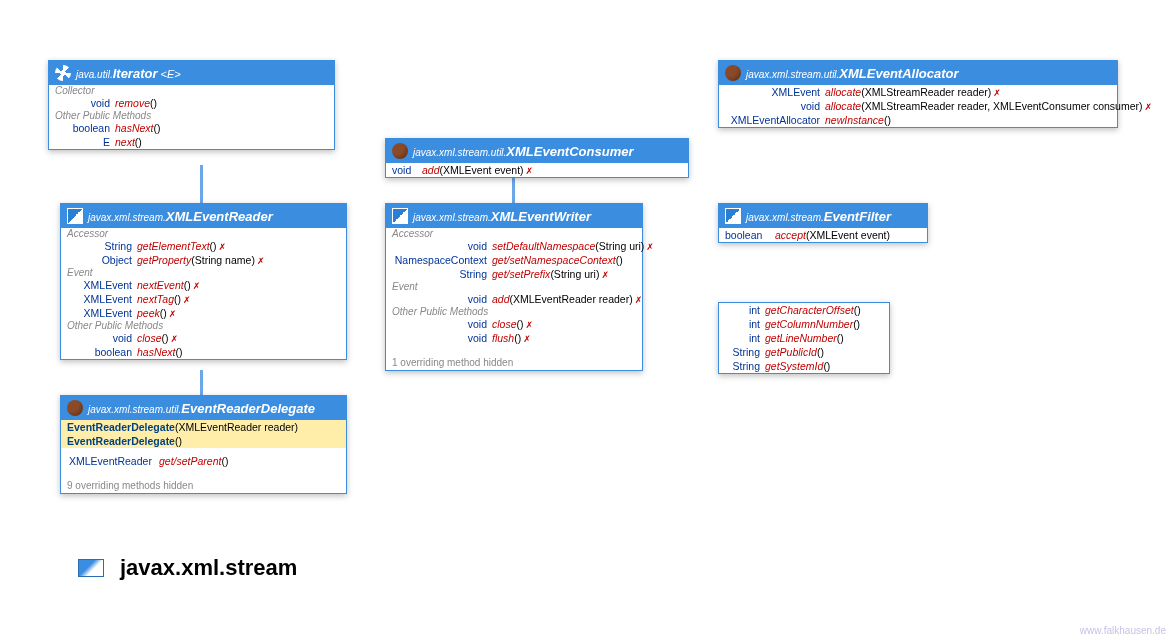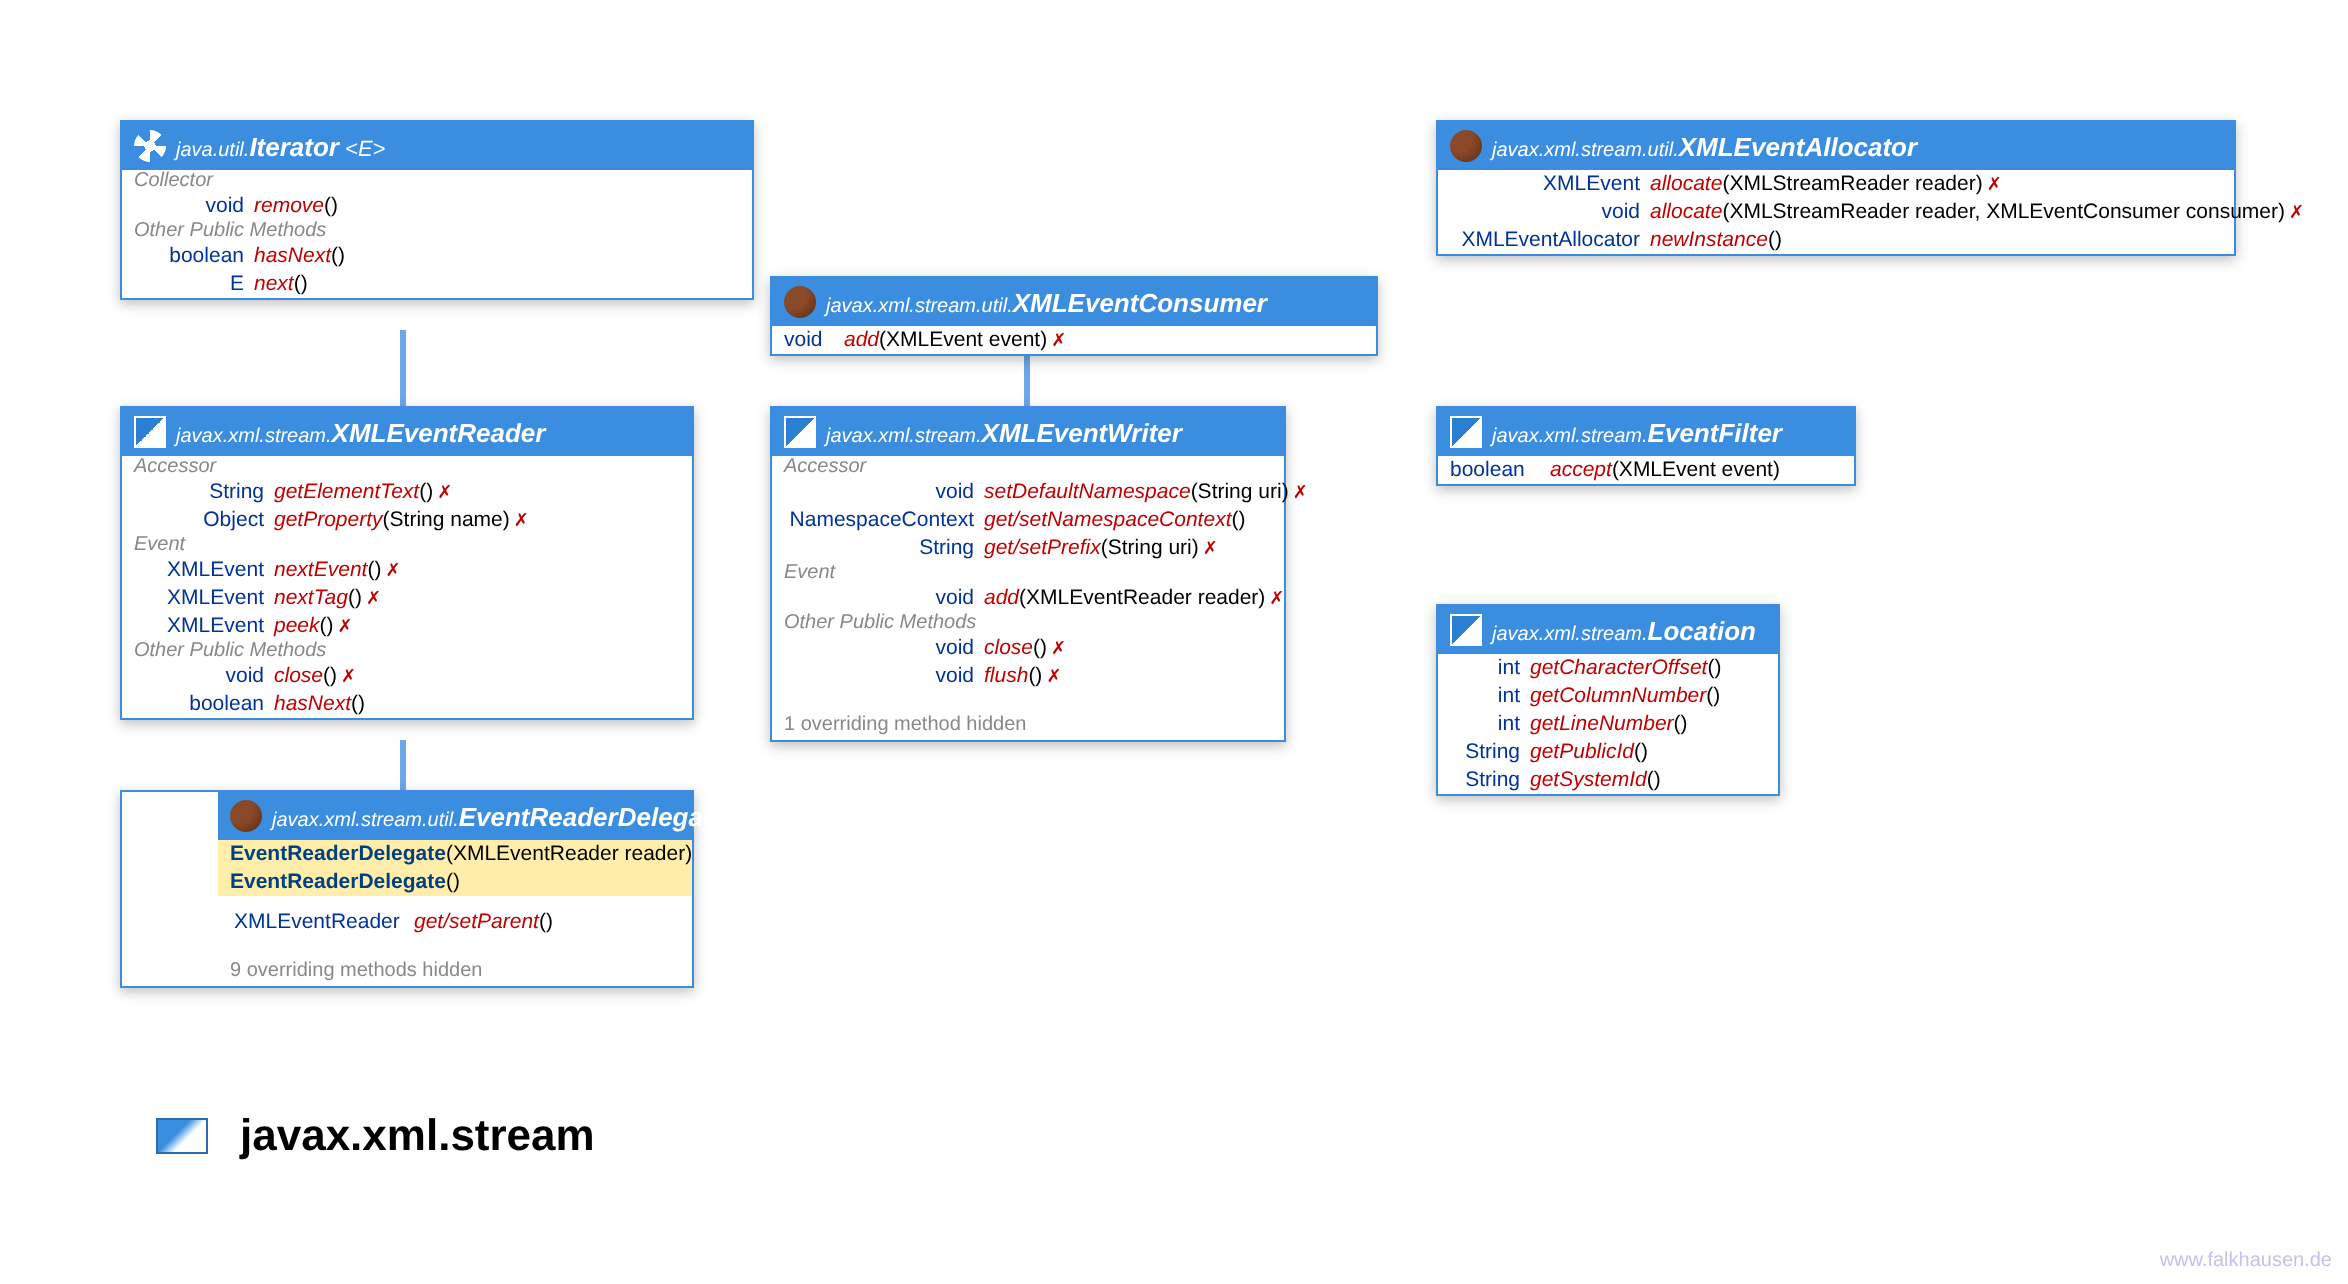--- a/index.html
+++ b/index.html
@@ -108,21 +108,21 @@
 </style>
 </head>
 <body>
 
 <div class="canvas">
 
   <div class="connector" style="left:200px; top:165px; width:3px; height:45px;"></div>
   <div class="connector" style="left:200px; top:370px; width:3px; height:30px;"></div>
   <div class="connector" style="left:512px; top:175px; width:3px; height:30px;"></div>
 
-  <div class="cls-box" style="left:60px; top:60px; width:317px;">
+  <div class="cls-box" style="left:48px; top:60px; width:287px;">
     <div class="cls-header">
       <span class="icon icon-gear"></span>
       <span><span class="pkg">java.util.</span><span class="cls-name">Iterator</span> <span class="type-param">&lt;E&gt;</span></span>
     </div>
     <div class="section-label">Collector</div>
     <div class="row">
       <span class="ret-type" style="min-width:60px;">void</span>
       <span><span class="method-name">remove</span><span class="params">()</span></span>
     </div>
     <div class="section-label">Other Public Methods</div>
@@ -167,21 +167,21 @@
     <div class="row">
       <span class="ret-type" style="min-width:70px;">void</span>
       <span><span class="method-name">close</span><span class="params">()</span><span class="marker">✗</span></span>
     </div>
     <div class="row">
       <span class="ret-type" style="min-width:70px;">boolean</span>
       <span><span class="method-name">hasNext</span><span class="params">()</span></span>
     </div>
   </div>
 
-  <div class="cls-box" style="left:60px; top:395px; width:287px;padding-left:48px;">
+  <div class="cls-box" style="left:60px; top:395px; width:287px;">
     <div class="cls-header">
       <span class="icon icon-cls"></span>
       <span><span class="pkg">javax.xml.stream.util.</span><span class="cls-name">EventReaderDelegate</span></span>
     </div>
     <div class="row highlight">
       <span><span class="method-name-plain" style="font-weight:bold; color:#004080;">EventReaderDelegate</span><span class="params">(XMLEventReader reader)</span></span>
     </div>
     <div class="row highlight">
       <span><span class="method-name-plain" style="font-weight:bold; color:#004080;">EventReaderDelegate</span><span class="params">()</span></span>
     </div>
@@ -263,24 +263,20 @@
       <span class="icon icon-int"></span>
       <span><span class="pkg">javax.xml.stream.</span><span class="cls-name">EventFilter</span></span>
     </div>
     <div class="row">
       <span class="ret-type" style="min-width:50px; text-align:left;">boolean</span>
       <span><span class="method-name">accept</span><span class="params">(XMLEvent event)</span></span>
     </div>
   </div>
 
   <div class="cls-box" style="left:718px; top:302px; width:172px;">
-    <div class="cls-header">
-      <span class="icon icon-int"></span>
-      <span><span class="pkg">javax.xml.stream.</span><span class="cls-name">Location</span></span>
-    </div>
     <div class="row">
       <span class="ret-type" style="min-width:40px;">int</span>
       <span><span class="method-name">getCharacterOffset</span><span class="params">()</span></span>
     </div>
     <div class="row">
       <span class="ret-type" style="min-width:40px;">int</span>
       <span><span class="method-name">getColumnNumber</span><span class="params">()</span></span>
     </div>
     <div class="row">
       <span class="ret-type" style="min-width:40px;">int</span>

